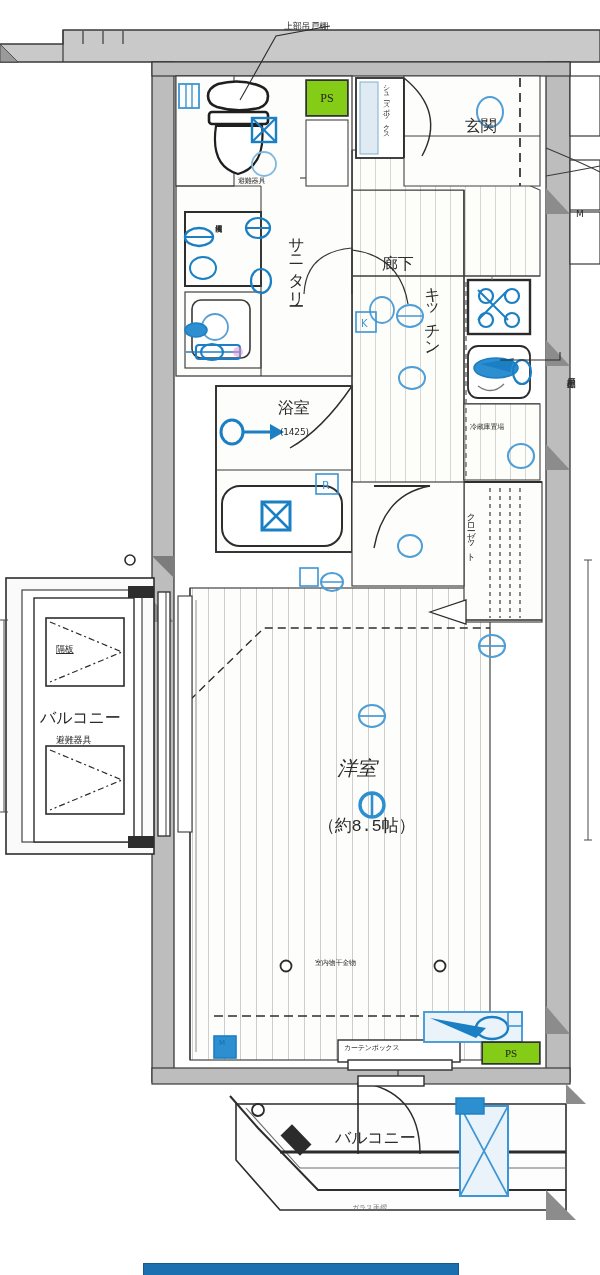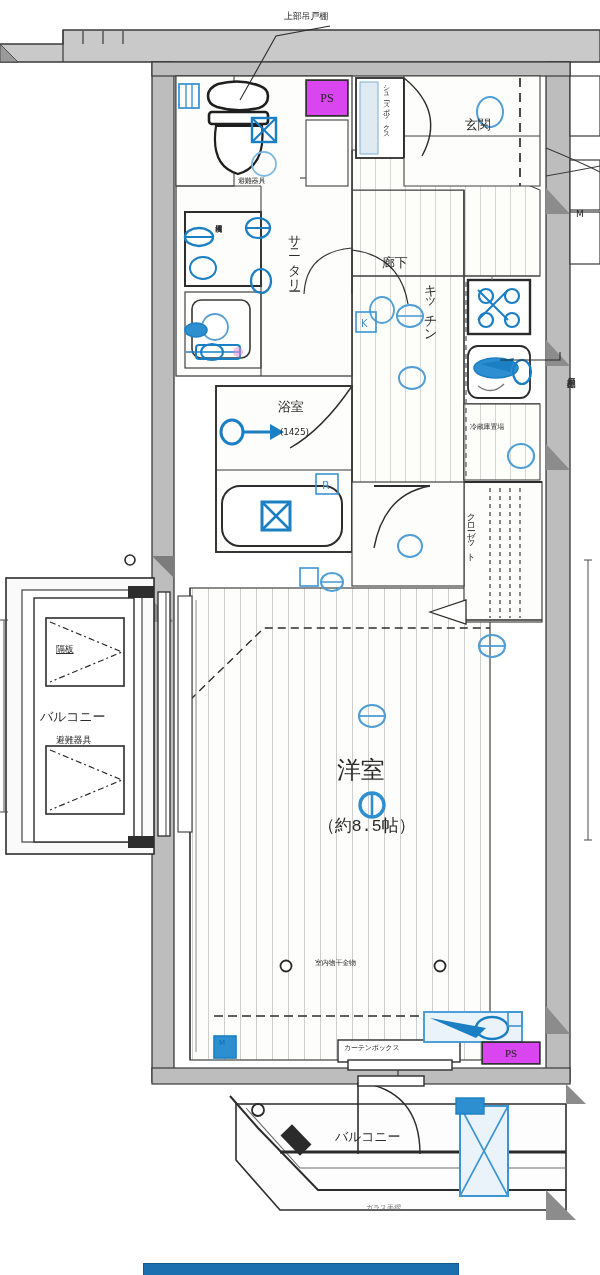--- a/index.html
+++ b/index.html
@@ -13,26 +13,26 @@
   
   .lbl{
     position:absolute;white-space:nowrap;
     font-family:"DejaVu Sans","Liberation Sans",sans-serif;
     color:#2b2b2b;line-height:1.02;
     letter-spacing:-0.2px;
   }
   .lbl.vert{writing-mode:vertical-rl;text-orientation:upright;white-space:nowrap;}
   .lbl.tiny{font-size:7px;}
   .lbl.sm{font-size:9px;}
-  .lbl.md{font-size:13px;}
+  .lbl.md{font-size:16px;}
   .lbl.lg{font-size:17px;font-family:Liberation Mono, monospace;}
-  .lbl.xl{font-size:24px;}
+  .lbl.xl{font-size:20px;font-style:italic;}
   .lbl.blue{color:#1769b0;}
   .lbl.grey{color:#6d6d6d;}
-  .psbox{position:absolute;box-sizing:border-box;border:1.2px solid #333;background:#d946ef;
+  .psbox{position:absolute;box-sizing:border-box;border:1.2px solid #333;background:#84cc16;
          display:flex;align-items:center;justify-content:center;
          font-family:"Liberation Serif","DejaVu Serif",serif;font-size:12px;color:#222;}
   .bluebar{position:absolute;background:#1b6fae;border:1px solid #155a8c;}
 
   svg{position:absolute;left:0;top:0;overflow:visible;}
 </style>
 </head>
 <body>
 
 <div id="plan">
@@ -350,21 +350,21 @@
       <path d="M566,1084 L586,1104 L566,1104 Z" fill="#8c8c8c"></path>
     </g>
 
     <g>
       <line x1="588" y1="560" x2="588" y2="840" stroke="#4a4a4a" stroke-width="1"></line>
       <line x1="584" y1="560" x2="592" y2="560" stroke="#4a4a4a" stroke-width="1"></line>
       <line x1="584" y1="840" x2="592" y2="840" stroke="#4a4a4a" stroke-width="1"></line>
     </g>
   </svg>
 
-  <div class="lbl sm" style="left:284px;top:12px;">上部吊戸棚</div>
+  <div class="lbl sm" style="left:284px;top:22px;">上部吊戸棚</div>
 
   <div class="psbox" style="left:306px;top:80px;width:42px;height:36px;">PS</div>
 
   <div class="lbl vert tiny" style="left:382px;top:80px;height:74px;">シューズボックス</div>
 
   <div class="lbl md" style="left:465px;top:118px;">玄関</div>
 
   <div class="lbl tiny" style="left:238px;top:178px;">避難器具</div>
 
   <div class="lbl vert tiny" style="left:214px;top:220px;height:62px;">洗濯機置場</div>
@@ -398,17 +398,17 @@
   <div class="lbl tiny" style="left:315px;top:960px;">室内物干金物</div>
 
   <div class="lbl tiny blue" style="left:219px;top:1040px;">M</div>
 
   <div class="lbl tiny" style="left:344px;top:1045px;">カーテンボックス</div>
 
   <div class="psbox" style="left:482px;top:1042px;width:58px;height:22px;font-size:11px;">PS</div>
 
   <div class="lbl md" style="left:335px;top:1130px;">バルコニー</div>
 
-  <div class="lbl tiny grey" style="left:366px;top:1205px;">ガラス手摺</div>
+  <div class="lbl tiny grey" style="left:352px;top:1205px;">ガラス手摺</div>
 
   <div class="bluebar" style="left:143px;top:1263px;width:314px;height:12px;"></div>
 
 </div>
 
 </body></html>

